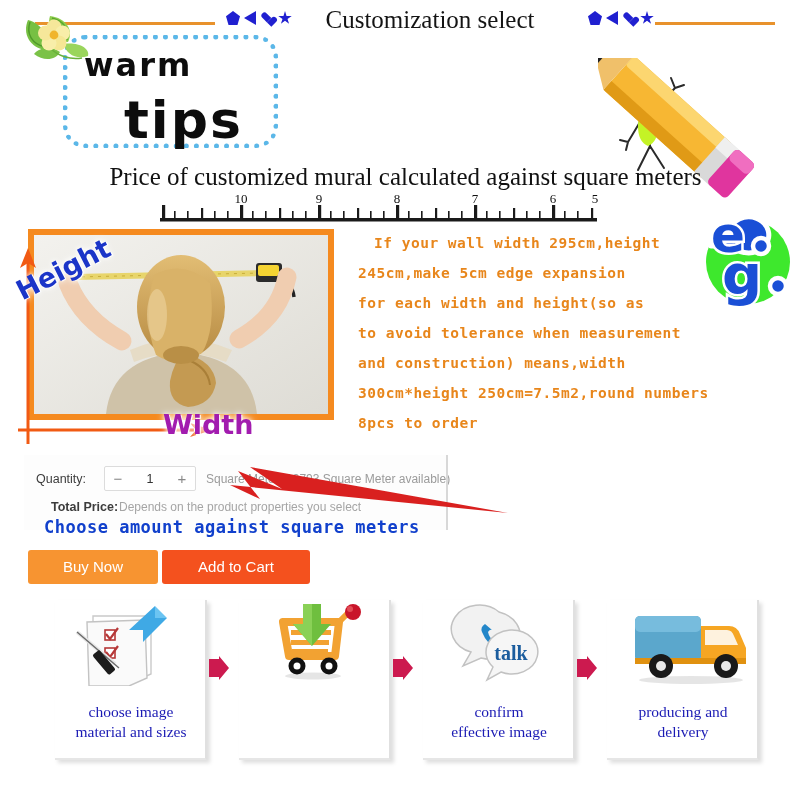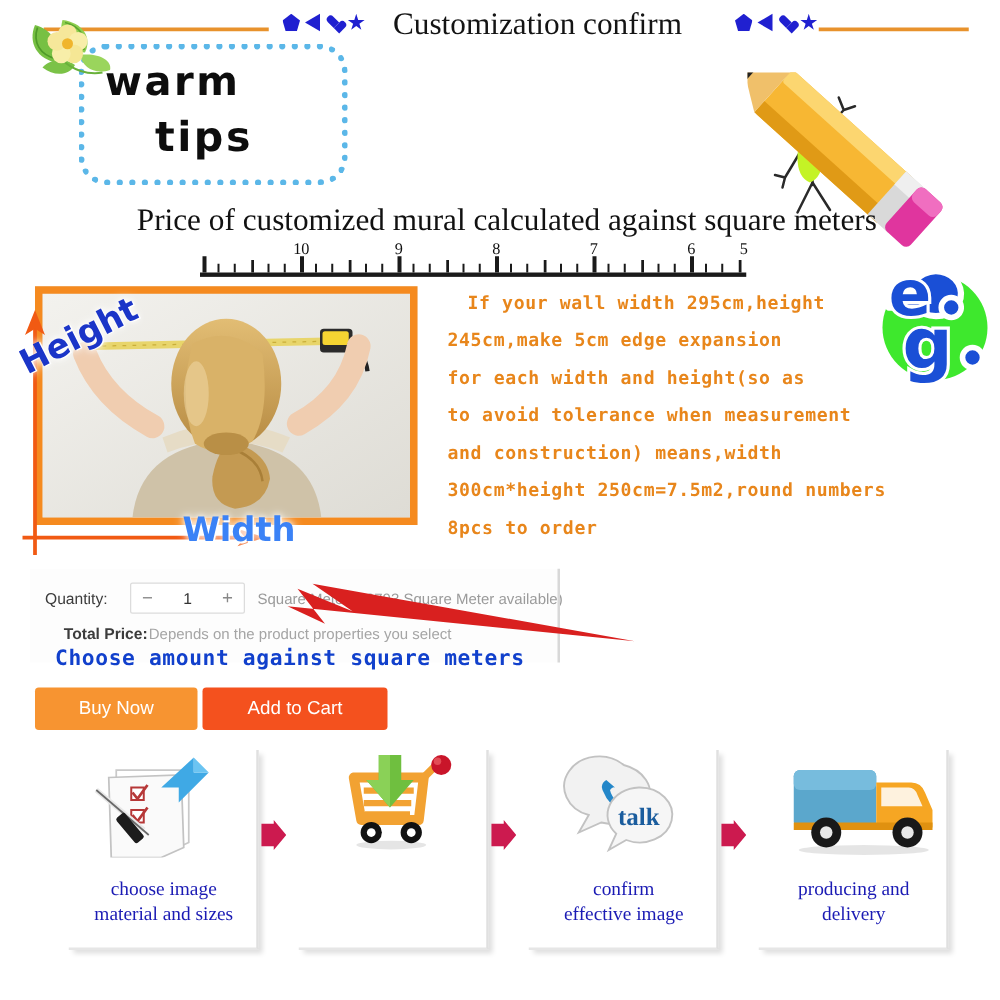--- a/index.html
+++ b/index.html
@@ -53,21 +53,21 @@
     position:absolute; left:63px; top:35px; width:215px; height:113px;
     border:5px dotted #5bb7e8; border-radius:22px; background:#fff;
   }
   .tips-w1 {
     position:absolute; left:84px; top:46px;
     font-family:"DejaVu Sans", sans-serif; font-size:32px; font-weight:700;
     letter-spacing:2px; color:#0d0d0d;
   }
   .tips-w2 {
     position:absolute; left:124px; top:90px;
-    font-family:"DejaVu Sans", sans-serif; font-size:33px; font-weight:700;
+    font-family:"DejaVu Sans", sans-serif; font-size:52px; font-weight:700;
     letter-spacing:2px; color:#0d0d0d;
   }
   .flower { position:absolute; left:20px; top:14px; width:80px; height:70px; }
 
   
   .pencil-wrap { position:absolute; left:598px; top:58px; width:202px; height:165px; }
 
   
   .headline {
     position:absolute; top:163px; left:0; width:800px; text-align:center;
@@ -84,23 +84,23 @@
     border:6px solid #f58a1f; overflow:hidden; background:#e8e6e1;
   }
   .photo-frame svg { display:block; }
   .lbl-height {
     position:absolute; left:25px; top:275px;
     font-family:"DejaVu Sans", sans-serif; font-weight:700; font-size:27px;
     color:#1b35c8; transform:rotate(-27deg); transform-origin:left bottom;
     text-shadow: 0 0 5px #fff, 0 0 9px #fff, 1px 1px 0 #fff;
   }
   .lbl-width {
-    position:absolute; left:146px; top:409px;
+    position:absolute; left:163px; top:409px;
     font-family:"DejaVu Sans", sans-serif; font-weight:700; font-size:27px;
-    color:#3b82f6;
+    color:#a21caf;
     text-shadow: 0 0 5px #fff, 0 0 9px #fff, 1px 1px 0 #fff;
   }
   .axis { position:absolute; }
 
   
   .egtext {
     position:absolute; left:358px; top:228px; width:392px;
     font-family:"DejaVu Sans Mono", monospace;
     font-size:14.5px; font-weight:700; line-height:30px;
     color:#e8861b; letter-spacing:.5px;
@@ -210,21 +210,21 @@
   <div class="hdr-rule left"></div>
   <div class="hdr-rule right"></div>
 
   <div class="deco l">
     <span class="d-pent"></span>
     <span class="d-tri"></span>
     <span class="d-heart"></span>
     <span class="d-star"></span>
   </div>
 
-  <div class="hdr-title">Customization confirm</div>
+  <div class="hdr-title">Customization select</div>
 
   <div class="deco r">
     <span class="d-pent"></span>
     <span class="d-tri"></span>
     <span class="d-heart"></span>
     <span class="d-star"></span>
   </div>
 
   <div class="tipsbox"></div>
   <div class="tips-w1">warm</div>

